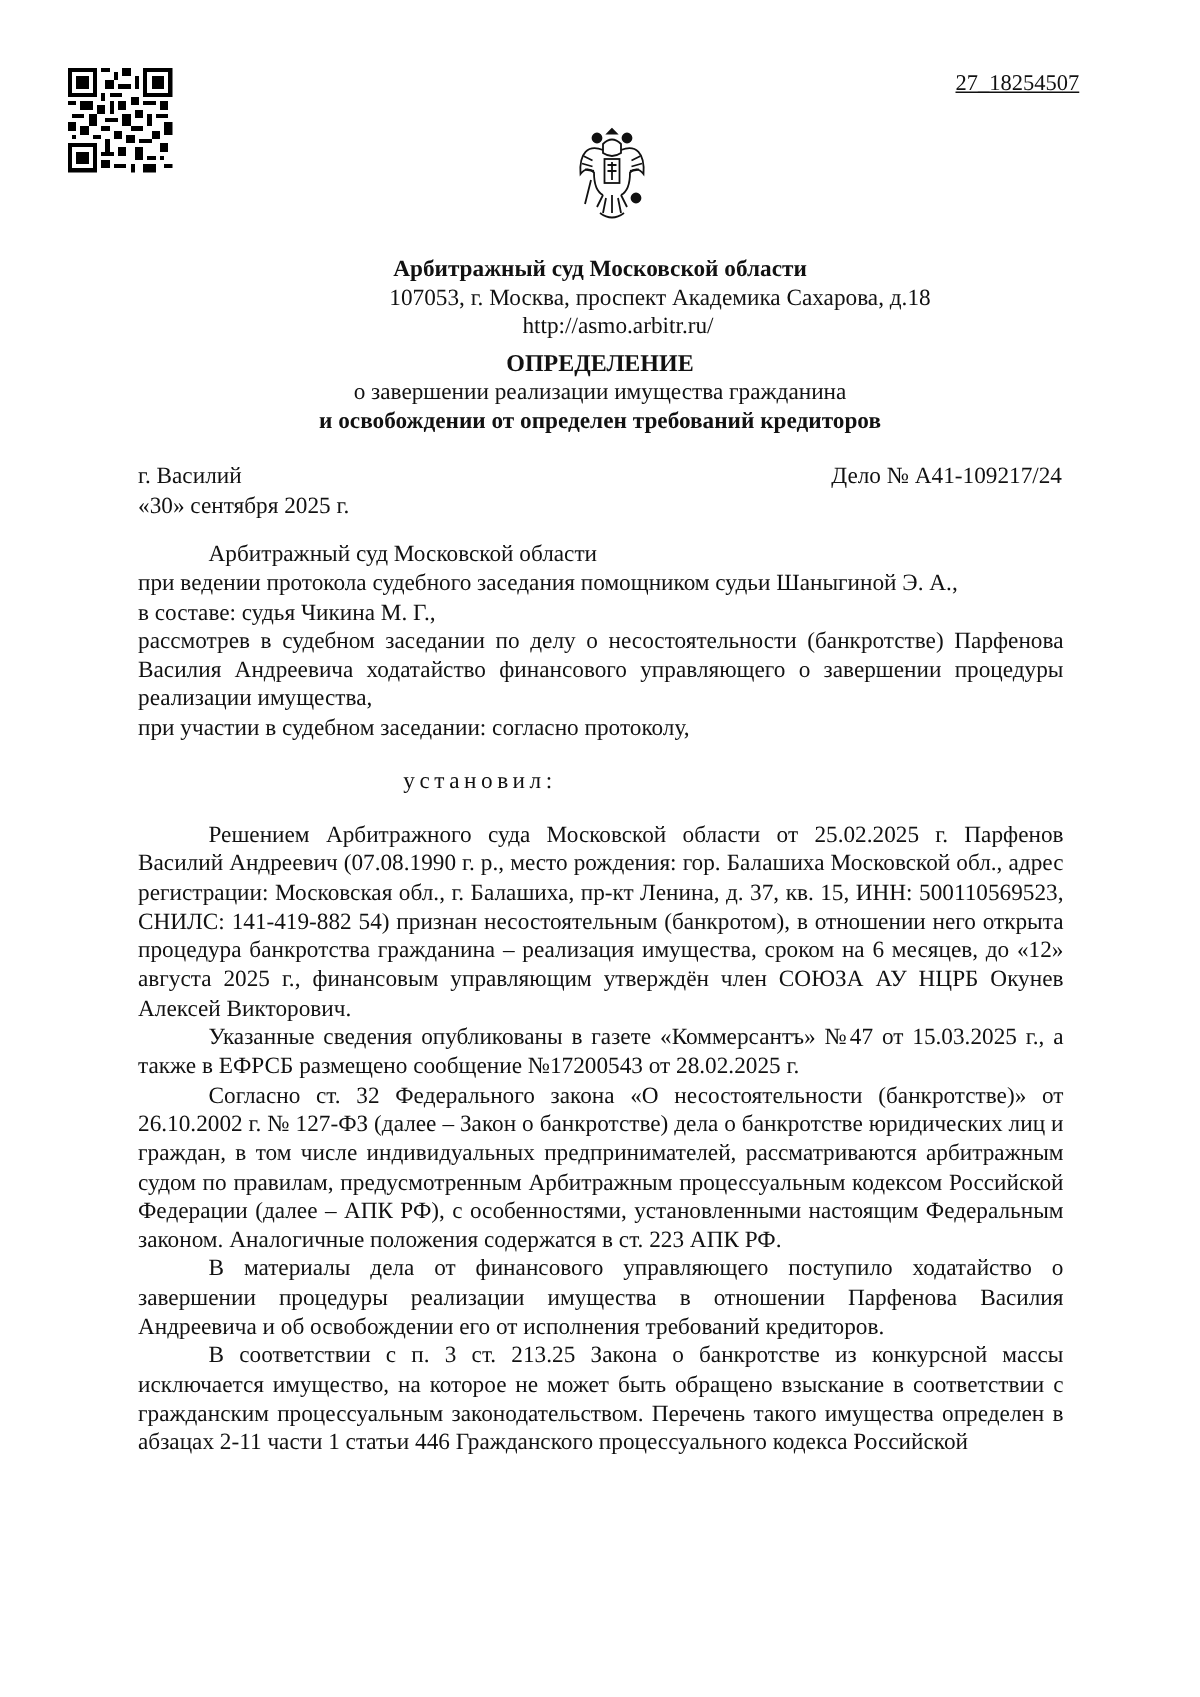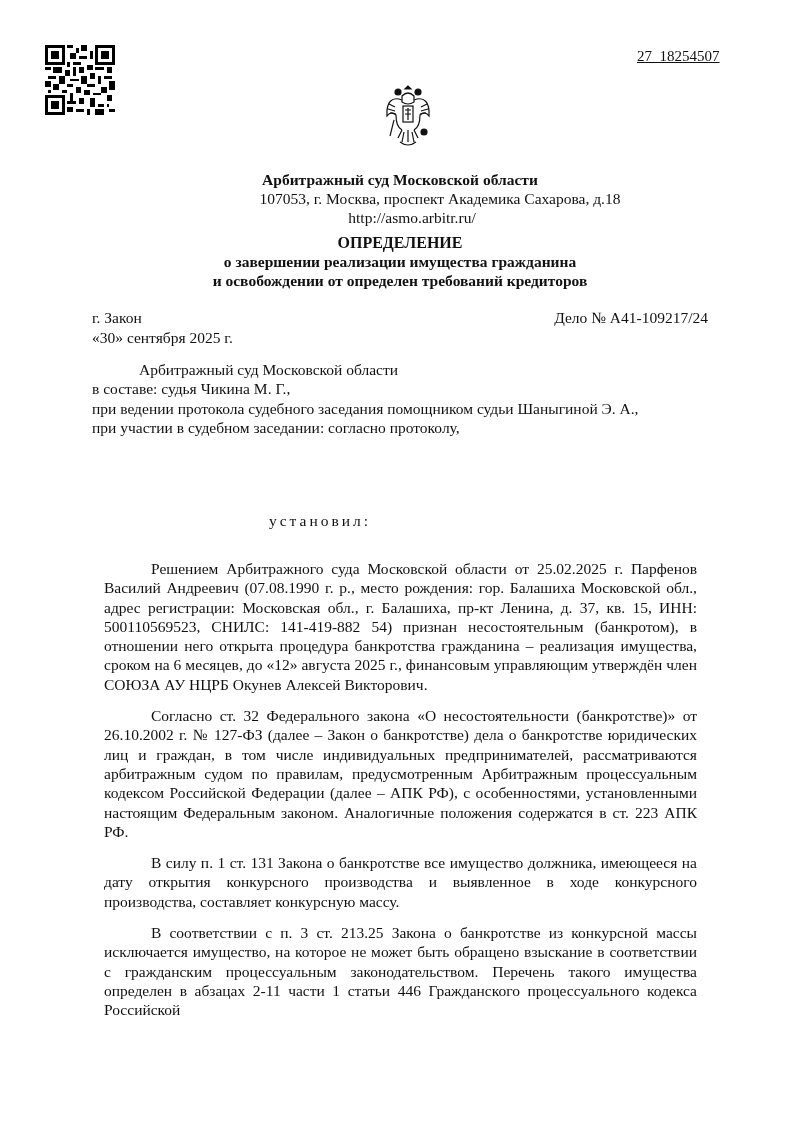--- a/index.html
+++ b/index.html
@@ -6,32 +6,32 @@
   body { width: 800px; height: 1131px; position: relative; overflow: hidden;
          font-family: "Liberation Serif", serif; color: #111; }
   .qr { position: absolute; left: 45px; top: 45px; width: 70px; height: 70px; }
   .doc-id { position: absolute; left: 637px; top: 48px; font-size: 15px; text-decoration: underline; }
   .emblem { position: absolute; left: 384px; top: 82px; width: 48px; height: 68px; }
   .header { position: absolute; left: 0; width: 800px; text-align: center; font-size: 15.5px; line-height: 19px; }
   .court-name { top: 170px; font-weight: bold; }
   .court-addr { top: 189px; padding-left: 40px; }
   .court-url { top: 208px; padding-left: 12px; }
   .doc-type { top: 233px; font-weight: bold; font-size: 16px; }
-  .doc-sub1 { top: 252px; font-weight: bold; text-align: center; }
+  .doc-sub1 { top: 252px; font-weight: normal; text-align: center; }
   .doc-sub2 { top: 271px; font-weight: bold; }
   .meta-left { position: absolute; left: 92px; top: 308px; font-size: 15.5px; line-height: 20px; }
   .meta-right { position: absolute; right: 92px; top: 308px; font-size: 15.5px; line-height: 20px; }
   .body { position: absolute; left: 92px; width: 617px; font-size: 15.5px; line-height: 19.3px; text-align: justify; }
   .intro { top: 360px; }
   .intro p { margin: 0; }
   .intro p.indent { text-indent: 47px; }
   .established { position: absolute; left: 0; width: 640px; top: 512px; text-align: center;
                  font-size: 15.5px; letter-spacing: 3px; }
   .main { top: 547px; }
-  .main p { margin: 12px; text-indent: 47px; }
+  .main p { margin: 0; text-indent: 47px; }
 </style>
 </head>
 <body>
 
 <div class="qr">
   <svg width="70" height="70" viewBox="0 0 25 25" shape-rendering="crispEdges">
     <rect width="25" height="25" fill="#fff"></rect>
     <g fill="#000">
       <rect x="0" y="0" width="7" height="7"></rect>
         <rect x="1" y="1" width="5" height="5" fill="#fff"></rect>
@@ -115,32 +115,34 @@
 </div>
 
 <div class="header court-name">Арбитражный суд Московской области</div>
 <div class="header court-addr">107053, г. Москва, проспект Академика Сахарова, д.18</div>
 <div class="header court-url">http://asmo.arbitr.ru/</div>
 <div class="header doc-type">ОПРЕДЕЛЕНИЕ</div>
 <div class="header doc-sub1">о завершении реализации имущества гражданина</div>
 <div class="header doc-sub2">и освобождении от определен требований кредиторов</div>
 
 <div class="meta-left">
-  <div>г. Закон</div>
+  <div>г. Василий</div>
   <div>«30» сентября 2025 г.</div>
 </div>
 <div class="meta-right">Дело № А41-109217/24</div>
 
 <div class="body intro">
   <p class="indent">Арбитражный суд Московской области</p>
+  <p>при ведении протокола судебного заседания помощником судьи Шаныгиной Э. А.,</p>
   <p>в составе: судья Чикина М. Г.,</p>
-  <p>при ведении протокола судебного заседания помощником судьи Шаныгиной Э. А.,</p>
+  <p>рассмотрев в судебном заседании по делу о несостоятельности (банкротстве) Парфенова Василия Андреевича ходатайство финансового управляющего о завершении процедуры реализации имущества,</p>
   <p>при участии в судебном заседании: согласно протоколу,</p>
 </div>
 
 <div class="established">установил:</div>
 
 <div class="body main">
   <p>Решением Арбитражного суда Московской области от 25.02.2025 г. Парфенов Василий Андреевич (07.08.1990 г. р., место рождения: гор. Балашиха Московской обл., адрес регистрации: Московская обл., г. Балашиха, пр-кт Ленина, д. 37, кв. 15, ИНН: 500110569523, СНИЛС: 141-419-882 54) признан несостоятельным (банкротом), в отношении него открыта процедура банкротства гражданина – реализация имущества, сроком на 6 месяцев, до «12» августа 2025 г., финансовым управляющим утверждён член СОЮЗА АУ НЦРБ Окунев Алексей Викторович.</p>
+  <p>Указанные сведения опубликованы в газете «Коммерсантъ» №47 от 15.03.2025 г., а также в ЕФРСБ размещено сообщение №17200543 от 28.02.2025 г.</p>
   <p>Согласно ст. 32 Федерального закона «О несостоятельности (банкротстве)» от 26.10.2002 г. № 127-ФЗ (далее – Закон о банкротстве) дела о банкротстве юридических лиц и граждан, в том числе индивидуальных предпринимателей, рассматриваются арбитражным судом по правилам, предусмотренным Арбитражным процессуальным кодексом Российской Федерации (далее – АПК РФ), с особенностями, установленными настоящим Федеральным законом. Аналогичные положения содержатся в ст. 223 АПК РФ.</p>
-  <p>В силу п. 1 ст. 131 Закона о банкротстве все имущество должника, имеющееся на дату открытия конкурсного производства и выявленное в ходе конкурсного производства, составляет конкурсную массу.</p>
+  <p>В материалы дела от финансового управляющего поступило ходатайство о завершении процедуры реализации имущества в отношении Парфенова Василия Андреевича и об освобождении его от исполнения требований кредиторов.</p>
   <p>В соответствии с п. 3 ст. 213.25 Закона о банкротстве из конкурсной массы исключается имущество, на которое не может быть обращено взыскание в соответствии с гражданским процессуальным законодательством. Перечень такого имущества определен в абзацах 2-11 части 1 статьи 446 Гражданского процессуального кодекса Российской</p>
 </div>
 
 </body></html>

